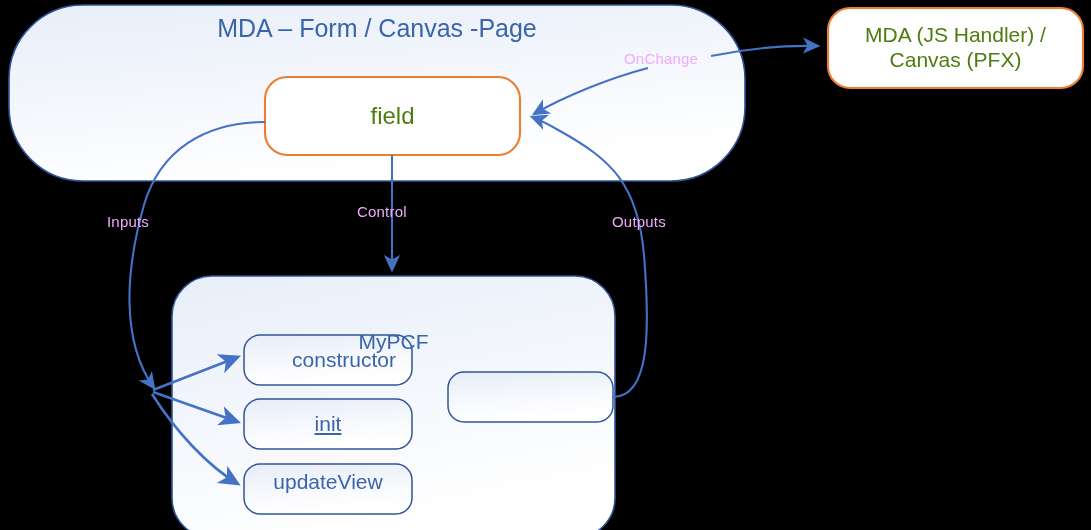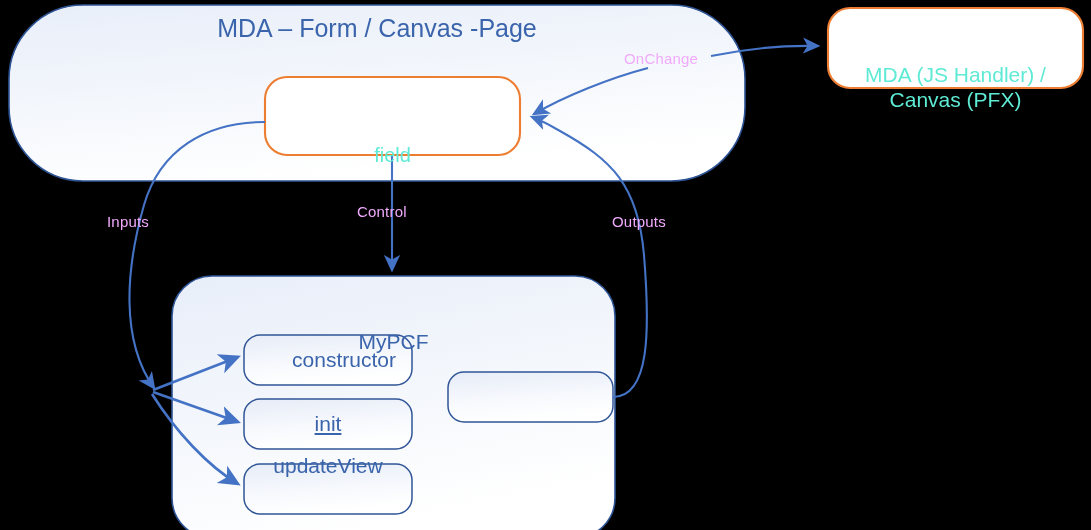--- a/index.html
+++ b/index.html
@@ -26,21 +26,21 @@
     position: absolute;
     display: flex;
     align-items: center;
     justify-content: center;
     text-align: center;
     pointer-events: none;
     line-height: 1.18;
     white-space: pre-line;
   }
   .blue-text { color: #3a64ab; }
-  .orange-text { color: #5eead4; margin-top: 40px; }
+  .orange-text { color: #4d7c0f; }
   .edge-label {
     position: absolute;
     color: #f0abfc;
     font-size: 15px;
     letter-spacing: 0.2px;
     white-space: nowrap;
   }
 </style>
 </head>
 <body>
@@ -89,30 +89,30 @@
 
     <path d="M648,68 C610,78 565,96 534,114" fill="none" stroke="#4472c4" stroke-width="2.1" marker-end="url(#arrowBlue)"></path>
 
     <path d="M711,56 C750,48 782,45 818,46" fill="none" stroke="#4472c4" stroke-width="2.1" marker-end="url(#arrowBlue)"></path>
   </svg>
 
   <div class="node-label blue-text" style="left:9px; top:12px; width:736px; height:34px; font-size:25px;">MDA – Form / Canvas -Page</div>
 
   <div class="node-label blue-text" style="left:172px; top:283px; width:443px; height:30px; font-size:21px;margin-top:44px;">MyPCF</div>
 
-  <div class="node-label orange-text" style="left:265px; top:77px; width:255px; height:78px; font-size:20px;">field</div>
+  <div class="node-label orange-text" style="left:265px; top:77px; width:255px; height:78px; font-size:24px;">field</div>
 
   <div class="node-label orange-text" style="left:828px; top:8px; width:255px; height:80px; font-size:21px;">MDA (JS Handler) /
 Canvas (PFX)</div>
 
   <div class="node-label blue-text" style="left:244px; top:335px; width:168px; height:50px; font-size:21px;padding-left:16px;">constructor</div>
 
   <div class="node-label blue-text" style="left:244px; top:399px; width:168px; height:50px; font-size:21px;text-decoration:underline;">init</div>
 
-  <div class="node-label blue-text" style="left:244px; top:448px; width:168px; height:37px; font-size:21px;">updateView</div>
+  <div class="node-label blue-text" style="left:244px; top:464px; width:168px; height:37px; font-size:21px;">updateView</div>
 
 
   <div class="edge-label" style="left:107px; top:213px;">Inputs</div>
 
   <div class="edge-label" style="left:357px; top:203px;text-align:right;">Control</div>
 
   <div class="edge-label" style="left:612px; top:213px;">Outputs</div>
 
   <div class="edge-label" style="left:624px; top:50px;">OnChange</div>
 

